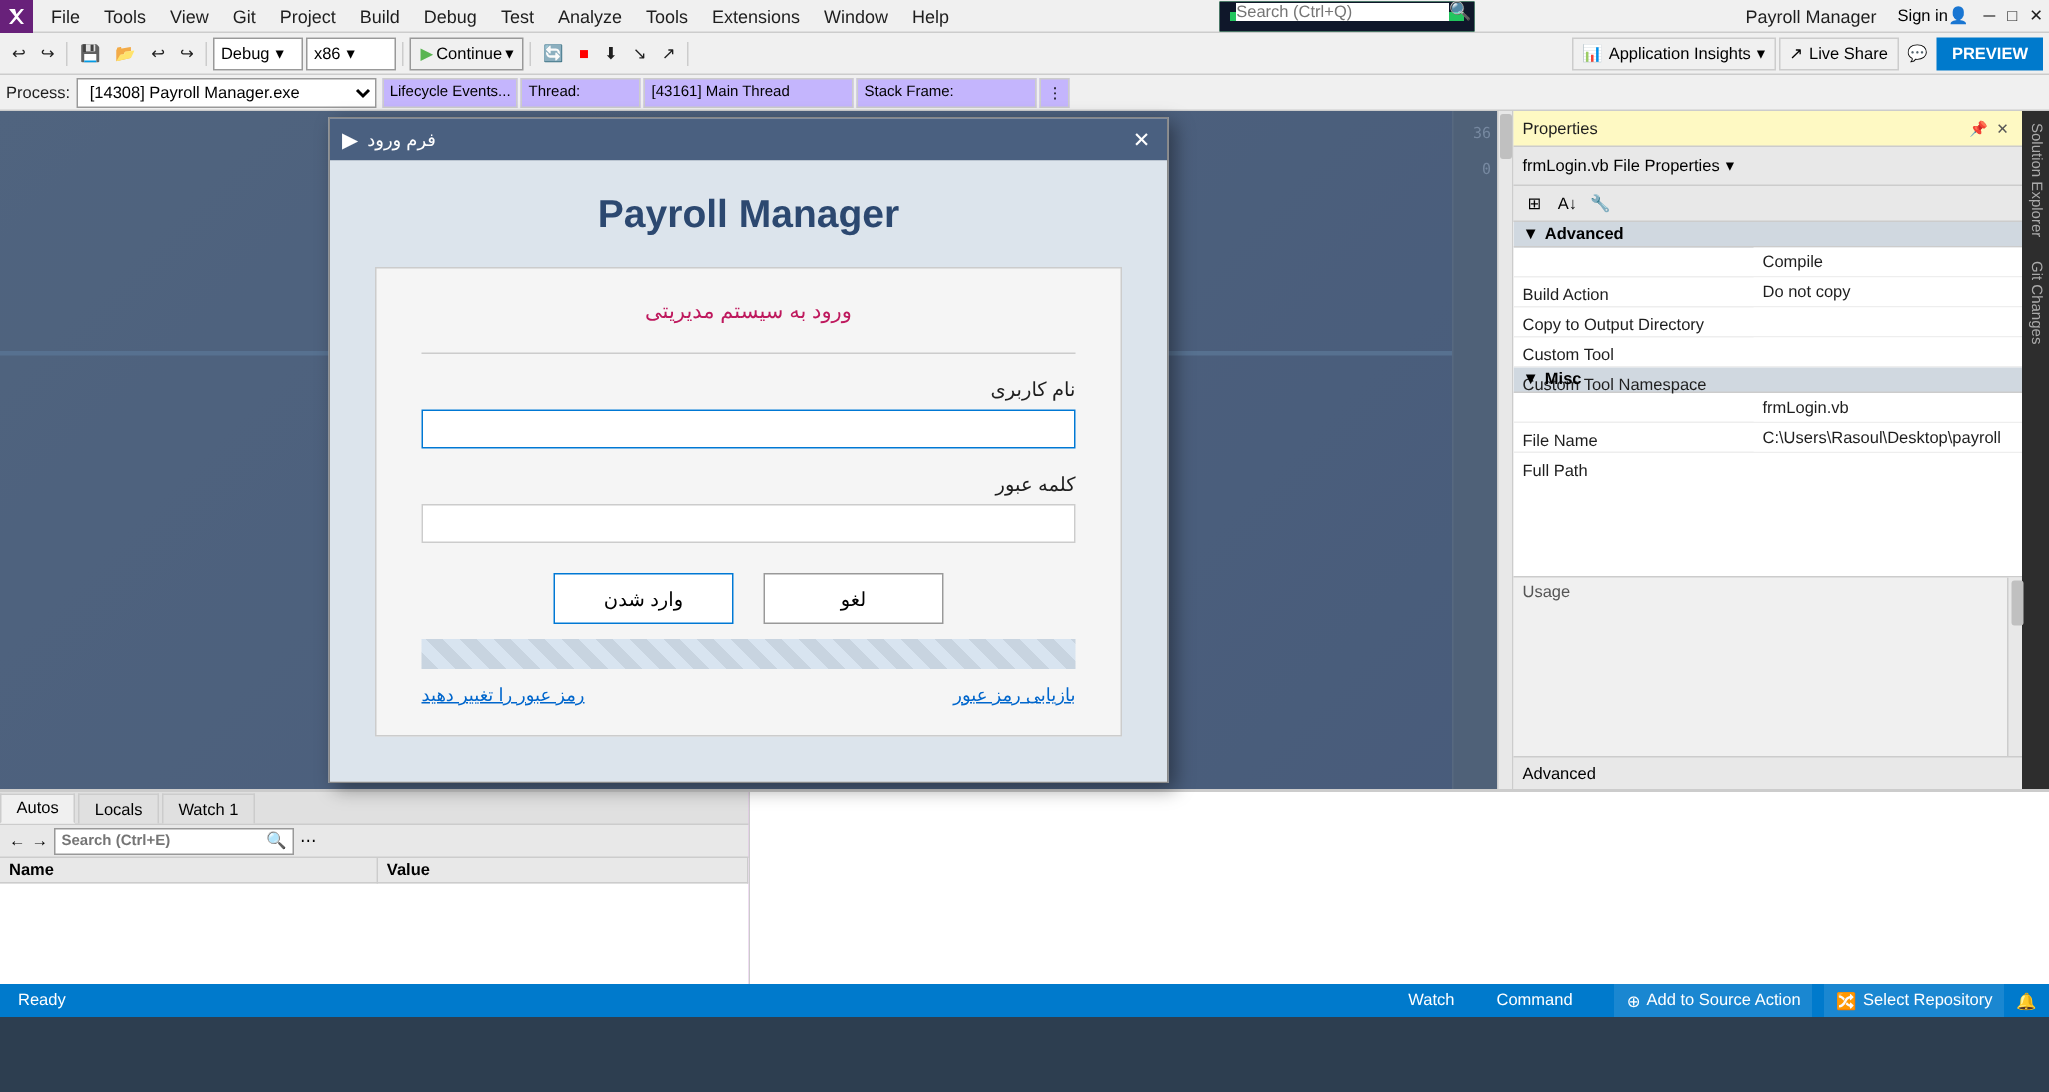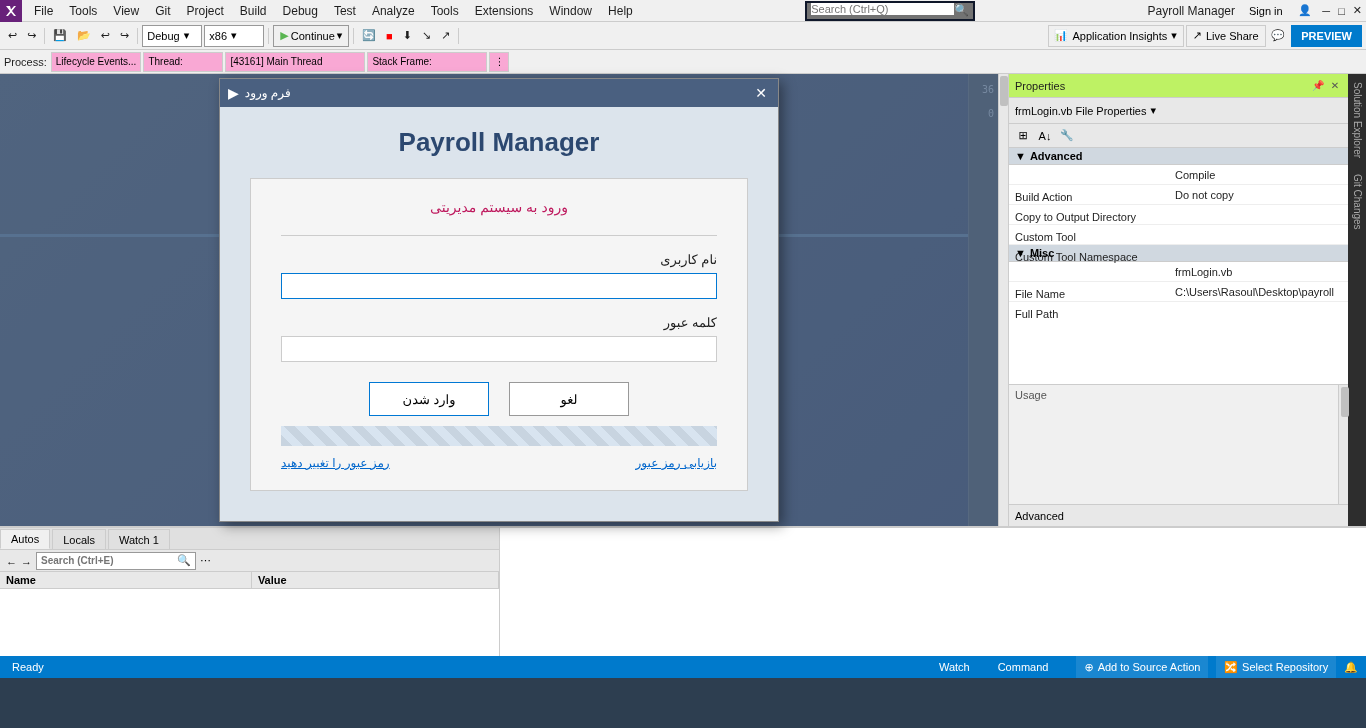--- a/index.html
+++ b/index.html
@@ -8,35 +8,35 @@
     
     .menu-bar { background: #f0f0f0; height: 22px; display: flex; align-items: center; border-bottom: 1px solid #ccc; }
     .menu-bar .logo { width: 22px; height: 22px; background: #68217a; display: flex; align-items: center; justify-content: center; margin-right: 4px; }
     .menu-bar .logo svg { width: 14px; height: 14px; }
     .menu-item { padding: 2px 8px; font-size: 12px; color: #1e1e1e; cursor: pointer; }
 
     
     .toolbar { background: #f0f0f0; height: 28px; display: flex; align-items: center; gap: 2px; padding: 0 4px; border-bottom: 1px solid #ccc; }
     .toolbar-btn { height: 22px; padding: 0 4px; background: transparent; border: none; cursor: pointer; display: flex; align-items: center; font-size: 11px; color: #1e1e1e; }
     .toolbar-sep { width: 1px; height: 16px; background: #ccc; margin: 0 2px; }
-    .search-box { height: 20px; width: 170px; border: 2px solid #0f172a; background: #737373; display: flex; align-items: flex-start; padding: 0 4px; }
+    .search-box { height: 20px; width: 170px; border: 7px solid #0f172a; background: #22c55e; display: flex; align-items: flex-end; padding: 0 4px; }
     .search-box input { border: none; outline: none; font-size: 11px; flex: 1; }
     .dropdown-btn { height: 22px; min-width: 60px; background: white; border: 1px solid #999; display: flex; align-items: center; padding: 0 4px; font-size: 11px; cursor: pointer; gap: 4px; }
     .continue-btn { background: #f0f0f0; border: 1px solid #999; height: 22px; padding: 0 6px; display: flex; align-items: center; gap: 2px; font-size: 11px; cursor: pointer; }
     .ai-btn { background: #f0f0f0; border: 1px solid #ccc; height: 22px; padding: 0 6px; font-size: 11px; cursor: pointer; display: flex; align-items: center; gap: 4px; }
     .live-share-btn { background: #f0f0f0; border: 1px solid #ccc; height: 22px; padding: 0 6px; font-size: 11px; cursor: pointer; display: flex; align-items: center; gap: 4px; }
     .preview-btn { background: #007acc; color: white; border: none; height: 22px; padding: 0 10px; font-size: 11px; font-weight: bold; cursor: pointer; }
-    .sign-in-btn { height: 22px; padding: 0 6px; font-size: 11px; cursor: pointer; background: transparent; border: none; display: flex; align-items: center; gap: 16px; }
+    .sign-in-btn { height: 22px; padding: 0 6px; font-size: 11px; cursor: pointer; background: transparent; border: none; display: flex; align-items: center; gap: 0; }
 
     
     .process-bar { background: #f0f0f0; height: 24px; display: flex; align-items: center; border-bottom: 1px solid #ccc; padding: 0 4px; gap: 4px; }
     .process-select { height: 20px; border: 1px solid #999; background: white; font-size: 11px; padding: 0 4px; width: 200px; }
     .process-label { font-size: 11px; color: #1e1e1e; }
     .thread-bar { flex: 1; display: flex; gap: 2px; }
-    .thread-item { height: 20px; border: 1px solid #ccc; background: #f9a8d4; font-size: 10px; padding: 0 4px; display: flex; align-items: center; min-width: 80px; }
+    .thread-item { height: 20px; border: 1px solid #ccc; background: #c4b5fd; font-size: 10px; padding: 0 4px; display: flex; align-items: center; min-width: 80px; }
 
     
     .left-panel { flex: 1; background: #3c4f5e; position: relative; }
 
     
     .dialog-overlay { position: absolute; top: 0; left: 0; right: 0; bottom: 0; background: rgba(100,120,150,0.5); display: flex; align-items: center; justify-content: center; z-index: 10; }
     .dialog { background: #e8e8e8; border: 1px solid #888; width: 560px; box-shadow: 4px 4px 12px rgba(0,0,0,0.4); }
     .dialog-title-bar { background: #4a6080; color: white; height: 28px; display: flex; align-items: center; padding: 0 8px; font-size: 12px; gap: 6px; }
     .dialog-title-bar .icon { font-size: 14px; }
     .dialog-title-text { flex: 1; font-size: 12px; }
@@ -51,21 +51,21 @@
     .field-input.no-focus { border: 1px solid #ccc; }
     .button-row { display: flex; justify-content: center; gap: 20px; margin-top: 20px; }
     .dialog-btn { width: 120px; height: 34px; border: 1px solid #999; background: white; cursor: pointer; font-size: 13px; display: flex; align-items: center; justify-content: center; }
     .dialog-btn.primary { border-color: #0078d4; }
     .link-row { display: flex; justify-content: space-between; padding: 10px 0 0; }
     .link-text { color: #0066cc; font-size: 12px; cursor: pointer; text-decoration: underline; direction: rtl; }
     .stripe-bottom { height: 20px; background: repeating-linear-gradient(45deg, #c8d4e0 0px, #c8d4e0 8px, #d8e4f0 8px, #d8e4f0 16px); margin-top: 10px; }
 
     
     .right-panel { width: 340px; background: #f0f0f0; border-left: 1px solid #ccc; display: flex; flex-direction: column; }
-    .panel-title-bar { background: #bef264; height: 24px; display: flex; align-items: center; padding: 0 6px; font-size: 11px; color: #1e1e1e; justify-content: space-between; border-bottom: 1px solid #ccc; }
+    .panel-title-bar { background: #fef9c3; height: 24px; display: flex; align-items: center; padding: 0 6px; font-size: 11px; color: #1e1e1e; justify-content: space-between; border-bottom: 1px solid #ccc; }
     .panel-title-controls { display: flex; gap: 2px; }
     .panel-ctrl-btn { width: 14px; height: 14px; background: transparent; border: none; cursor: pointer; font-size: 10px; display: flex; align-items: center; justify-content: center; color: #555; }
 
     .properties-header { height: 26px; background: #e8e8e8; display: flex; align-items: center; padding: 0 6px; font-size: 11px; border-bottom: 1px solid #ccc; gap: 4px; }
     .prop-toolbar { height: 24px; background: #e8e8e8; display: flex; align-items: center; padding: 0 4px; gap: 2px; border-bottom: 1px solid #ccc; }
     .prop-tb-btn { width: 20px; height: 20px; background: transparent; border: none; cursor: pointer; font-size: 11px; display: flex; align-items: center; justify-content: center; }
 
     .properties-body { flex: 1; overflow-y: auto; background: white; }
     .prop-section { background: #d0d8e0; padding: 2px 6px; font-size: 11px; font-weight: bold; border-bottom: 1px solid #ccc; display: flex; align-items: center; gap: 4px; }
     .prop-section .expand { cursor: pointer; }
@@ -174,20 +174,23 @@
   <button class="live-share-btn">
     <span>↗</span>
     <span>Live Share</span>
   </button>
   <button class="toolbar-btn">💬</button>
   <button class="preview-btn">PREVIEW</button>
 </div>
 
 <div class="process-bar">
   <span class="process-label">Process:</span>
+  <select class="process-select">
+    <option>[14308] Payroll Manager.exe</option>
+  </select>
   <div class="thread-bar">
     <div class="thread-item">
       <span>Lifecycle Events...</span>
     </div>
     <div class="thread-item">
       <span>Thread:</span>
     </div>
     <div class="thread-item" style="min-width:140px;">
       <span>[43161] Main Thread</span>
     </div>

